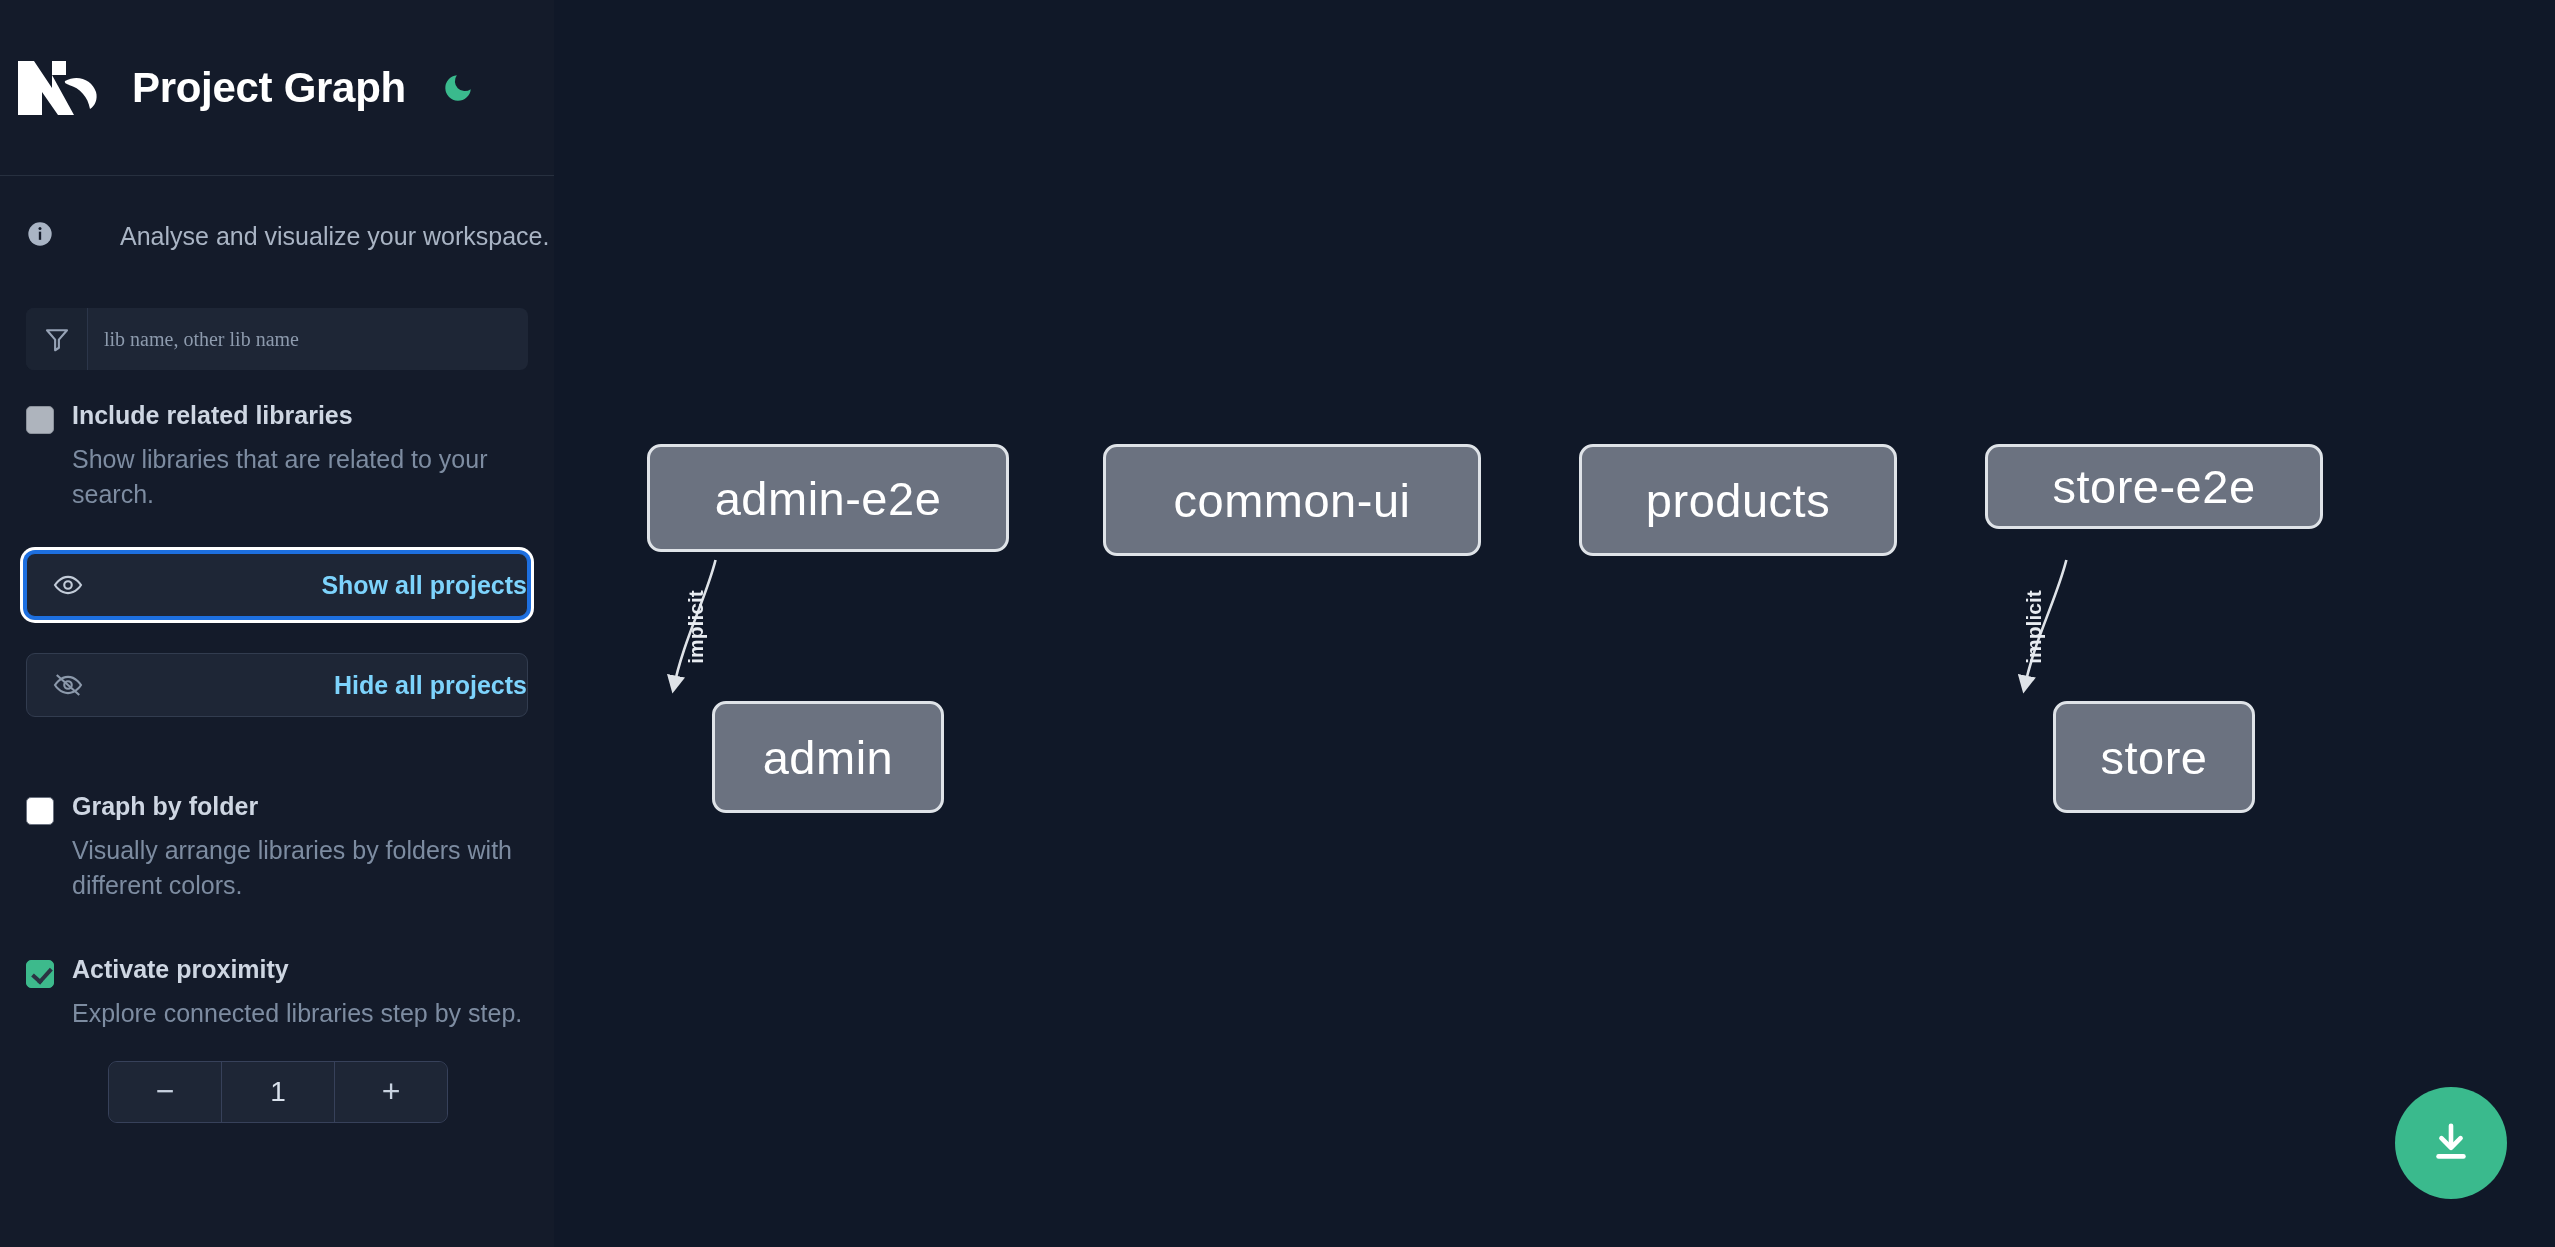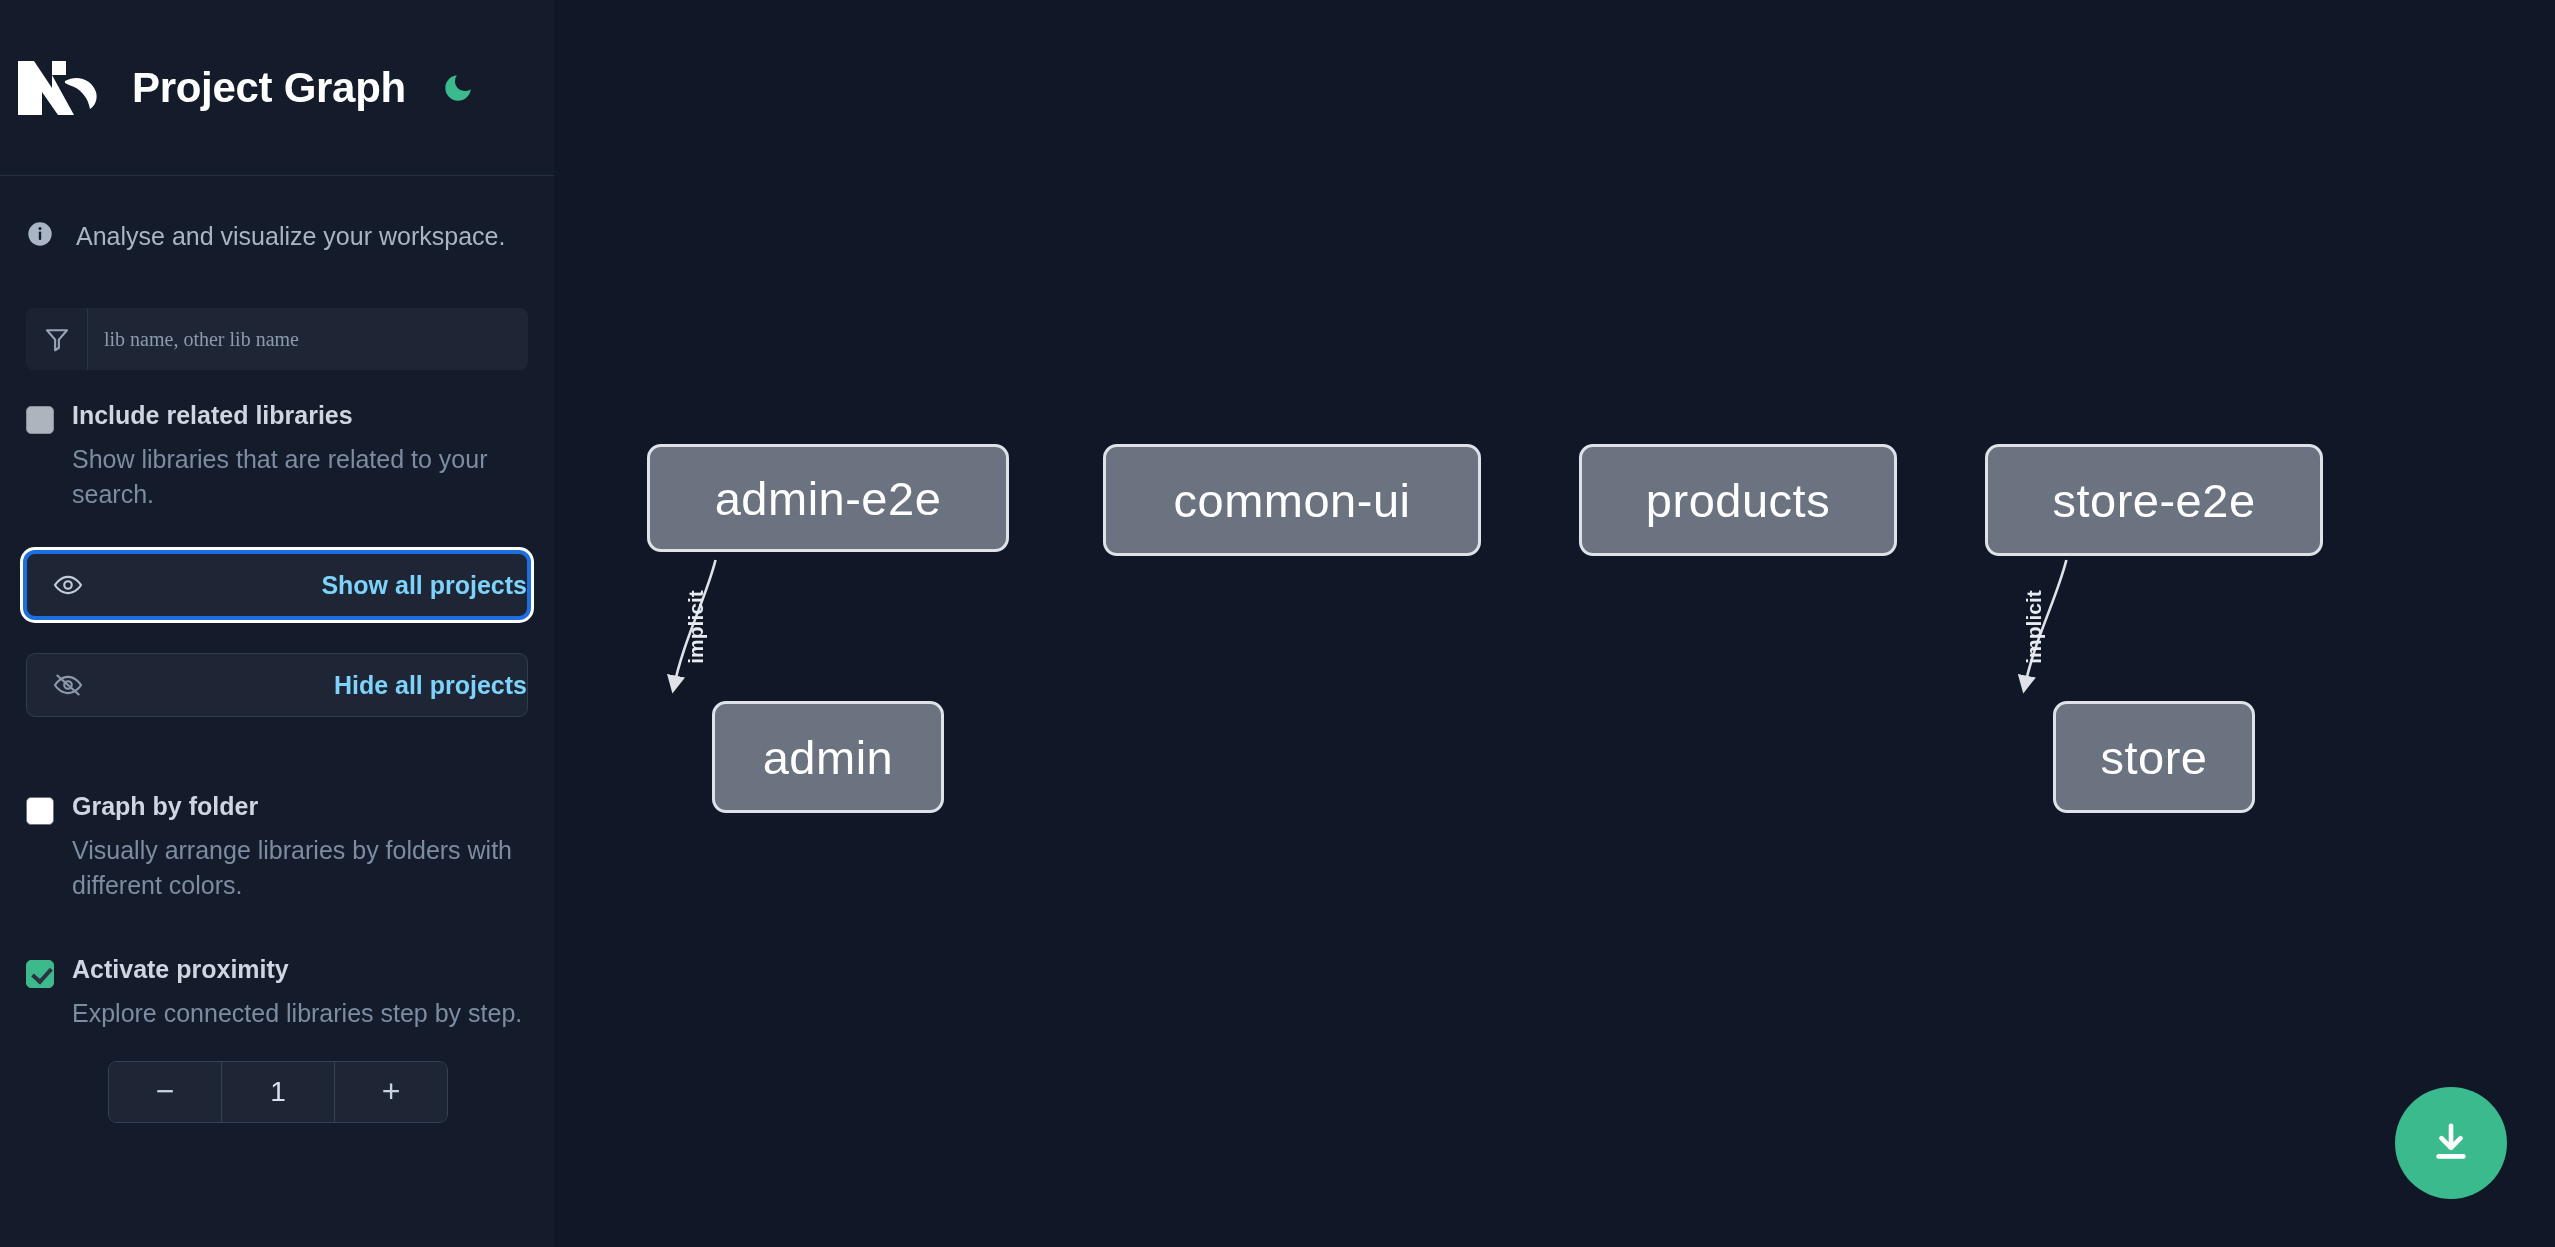--- a/index.html
+++ b/index.html
@@ -41,20 +41,21 @@
     cursor: pointer;
   }
 
   .sidebar-body { padding: 0 0 0 0; }
 
   .tagline {
     display: flex; align-items: center;
     padding: 44px 0 0 26px;
     color: #a9b4c4;
     font-size: 25px;
+    gap: 44px;
   }
   .tagline .info-icon { flex: 0 0 auto; margin-right: 22px; }
   .tagline span { line-height: 1; }
 
   .search-row {
     margin: 56px 26px 0 26px;
     height: 62px;
     display: flex; align-items: stretch;
     background: #1e2636;
     border-radius: 8px;
@@ -351,21 +352,21 @@
 
     <div class="node" style="left:93px; top:444px; width:362px; height:108px;">
       <span>admin-e2e</span>
     </div>
     <div class="node" style="left:549px; top:444px; width:378px; height:112px;">
       <span>common-ui</span>
     </div>
     <div class="node" style="left:1025px; top:444px; width:318px; height:112px;">
       <span>products</span>
     </div>
-    <div class="node" style="left:1431px; top:444px; width:338px; height:112px;">
+    <div class="node" style="left:1431px; top:444px; width:338px; height:85px;">
       <span>store-e2e</span>
     </div>
     <div class="node" style="left:1499px; top:701px; width:202px; height:112px;">
       <span>store</span>
     </div>
     <div class="node" style="left:158px; top:701px; width:232px; height:112px;">
       <span>admin</span>
     </div>
 
     <div class="edge-label" style="left:105px; top:615px;">implicit</div>

